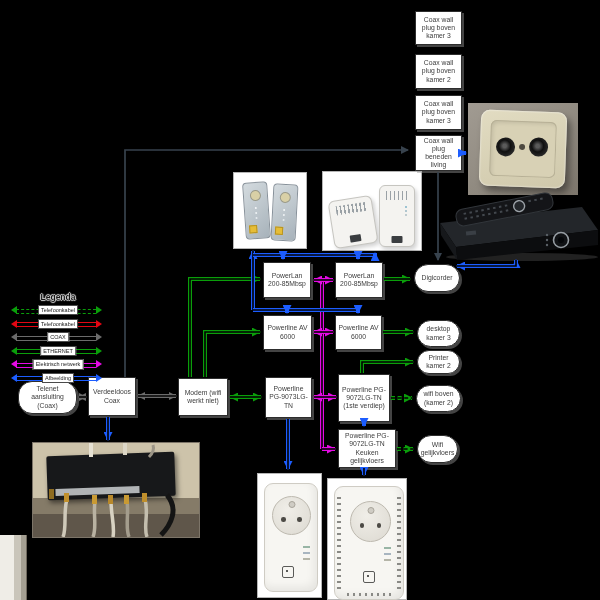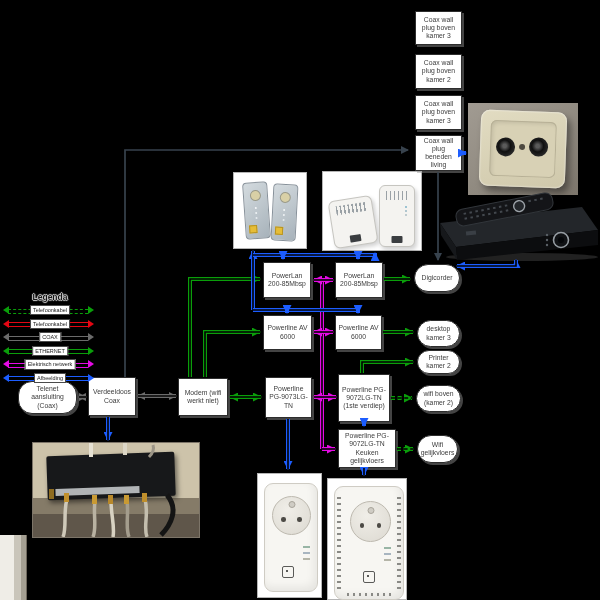--- a/index.html
+++ b/index.html
@@ -24,21 +24,21 @@
   #n-av1{left:263px;top:315px;width:49px;height:35px;}
   #n-av2{left:335px;top:315px;width:47px;height:35px;}
   #n-desktop{left:417px;top:320px;width:43px;height:27px;}
   #n-printer{left:417px;top:350px;width:43px;height:24px;}
   #n-pg9073{left:265px;top:377px;width:47px;height:41px;}
   #n-pg9072v{left:338px;top:374px;width:52px;height:48px;}
   #n-wifiboven{left:416px;top:385px;width:45px;height:27px;}
   #n-pg9072k{left:338px;top:429px;width:58px;height:39px;}
   #n-wifigv{left:417px;top:435px;width:41px;height:28px;}
   
-  #legend{position:absolute;left:2px;top:292px;width:96px;z-index:2;}
+  #legend{position:absolute;left:10px;top:292px;width:96px;z-index:2;}
   #legend .ltitle{text-align:center;font-weight:bold;font-size:8.5px;color:#161616;
     text-shadow:0 0 1px #e8e8e8,1px 0 1px #d4d4d4,-1px 0 1px #d4d4d4,0 1px 1px #d4d4d4,0 -1px 1px #d4d4d4;
     margin-bottom:3px;}
   .lrow{position:relative;height:13.6px;}
   .lline{position:absolute;left:6px;right:10px;top:3.5px;height:3px;
     border-top:1.4px solid var(--c);border-bottom:1.4px solid var(--c);}
   .lrow.dashed .lline{border-top-style:dashed;border-bottom-style:dashed;}
   .la{position:absolute;width:0;height:0;top:1px;}
   .la.l{left:1px;border-top:4px solid transparent;border-bottom:4px solid transparent;border-right:6px solid var(--c);}
   .la.r{right:4px;border-top:4px solid transparent;border-bottom:4px solid transparent;border-left:6px solid var(--c);}

